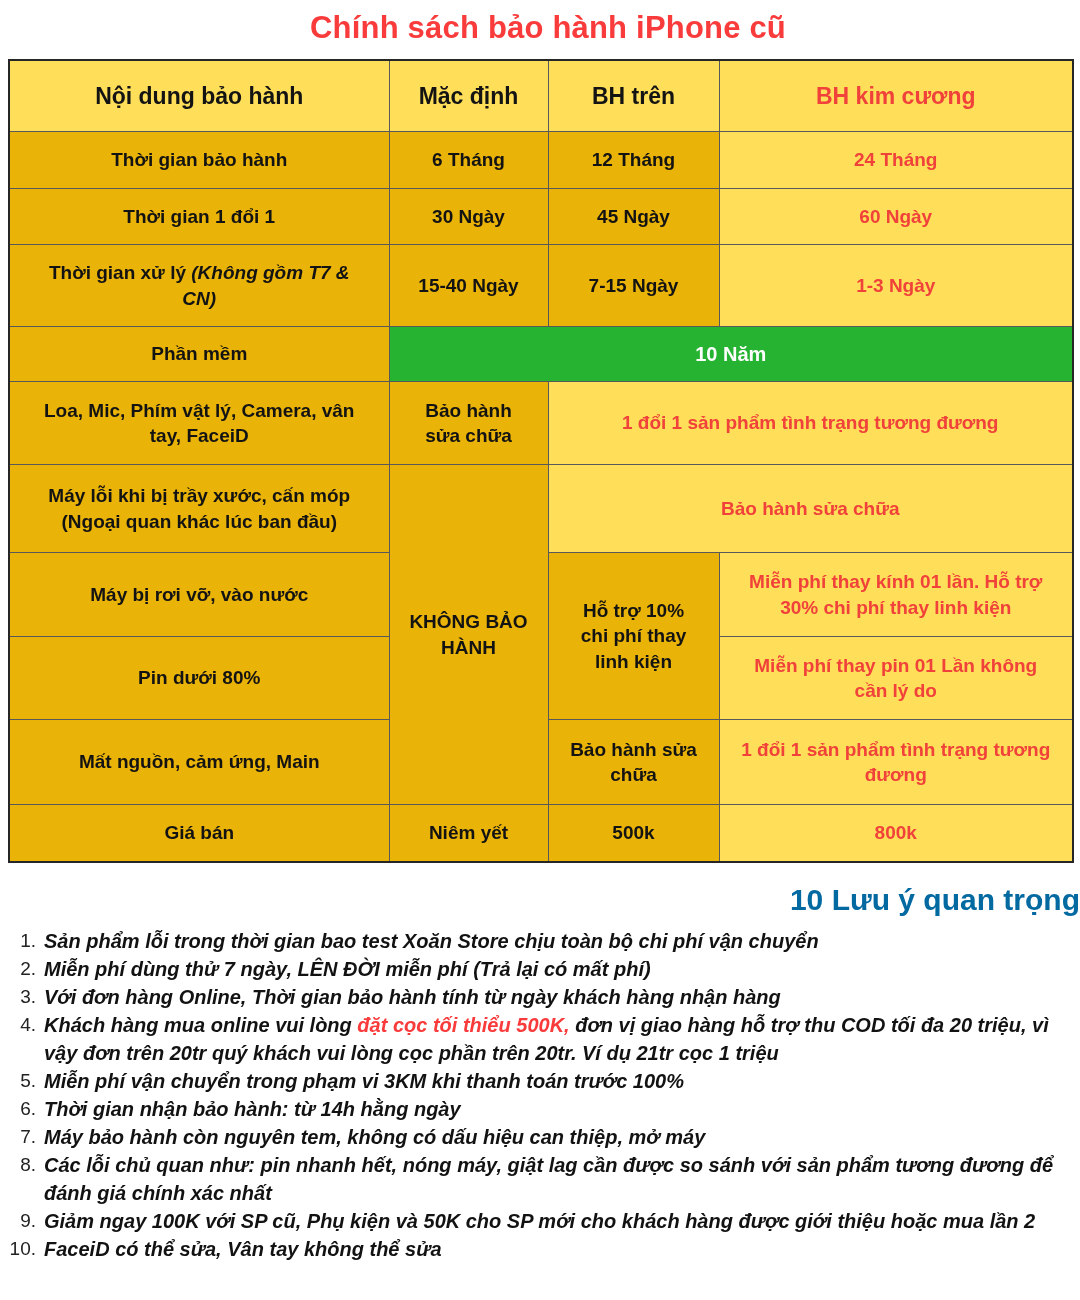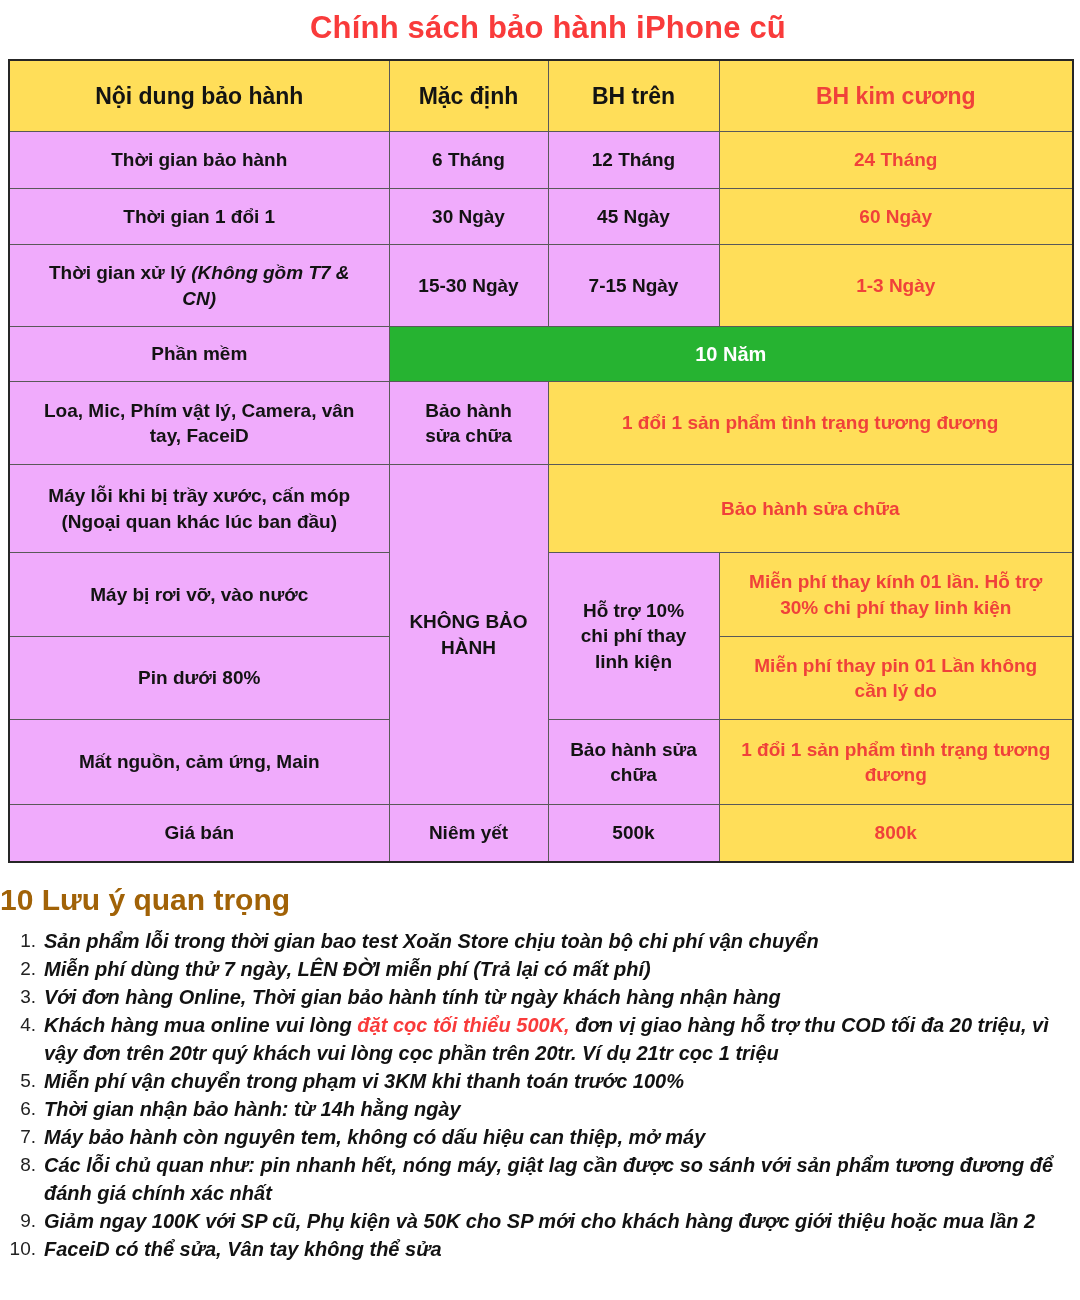--- a/index.html
+++ b/index.html
@@ -15,32 +15,32 @@
     border-collapse:collapse;table-layout:fixed;width:1064px;margin-left:8px;
     border:2px solid #262626;
   }
   col.c1{width:380px}col.c2{width:159px}col.c3{width:171px}col.c4{width:354px}
   th,td{
     border:1.5px solid #595959;text-align:center;vertical-align:middle;
     font-weight:bold;color:#131313;
   }
   th{background:#FFDE59;font-size:23px;height:62px;padding:4px 20px;}
   th.red{color:#F0413A;}
-  td{font-size:19px;line-height:1.32;padding:4px 12px;background:#f0abfc;}
+  td{font-size:19px;line-height:1.32;padding:4px 12px;background:#eab308;}
   td.lbl{padding:4px 20px;}
   td.hl{background:#FFDE59;color:#F0413A;padding:4px 16px;}
   td.green{background:#26B331;color:#ffffff;font-size:20px;margin-left:24px;}
   td.pre{white-space:pre-line;}
   .it{font-style:italic;}
   tr.trh1{height:57px}tr.trh2{height:56px}tr.trh3{height:82px}tr.trh4{height:55px}
   tr.trh5{height:83px}tr.trh6{height:88px}tr.trh7{height:84px}tr.trh8{height:83px}
   tr.trh9{height:85px}tr.trh10{height:57px}
   .notes-title{
-    margin:20px 0 10px;text-align:left;
-    font-size:30px;font-weight:bold;color:#a16207;
+    margin:20px 0 10px;text-align:right;
+    font-size:30px;font-weight:bold;color:#0369a1;
   }
   .notes{padding:0 14px 0 0;}
   .note{display:flex;align-items:flex-start;}
   .note .num{
     flex:0 0 36px;text-align:right;margin-right:8px;
     font-size:19px;line-height:28px;font-weight:400;font-style:normal;color:#222;
   }
   .note .txt{
     font-size:20px;line-height:28px;font-weight:bold;font-style:italic;color:#121212;
   }
@@ -78,21 +78,21 @@
 
     <tr class="trh2">
       <td class="lbl">Thời gian 1 đổi 1</td>
       <td>30 Ngày</td>
       <td>45 Ngày</td>
       <td class="hl">60 Ngày</td>
     </tr>
 
     <tr class="trh3">
       <td class="lbl"><span>Thời gian xử lý </span><span class="it">(Không gồm T7 &amp; CN)</span></td>
-      <td>15-30 Ngày</td>
+      <td>15-40 Ngày</td>
       <td>7-15 Ngày</td>
       <td class="hl">1-3 Ngày</td>
     </tr>
 
     <tr class="trh4">
       <td class="lbl">Phần mềm</td>
       <td class="green" colspan="3">10 Năm</td>
     </tr>
 
     <tr class="trh5">

